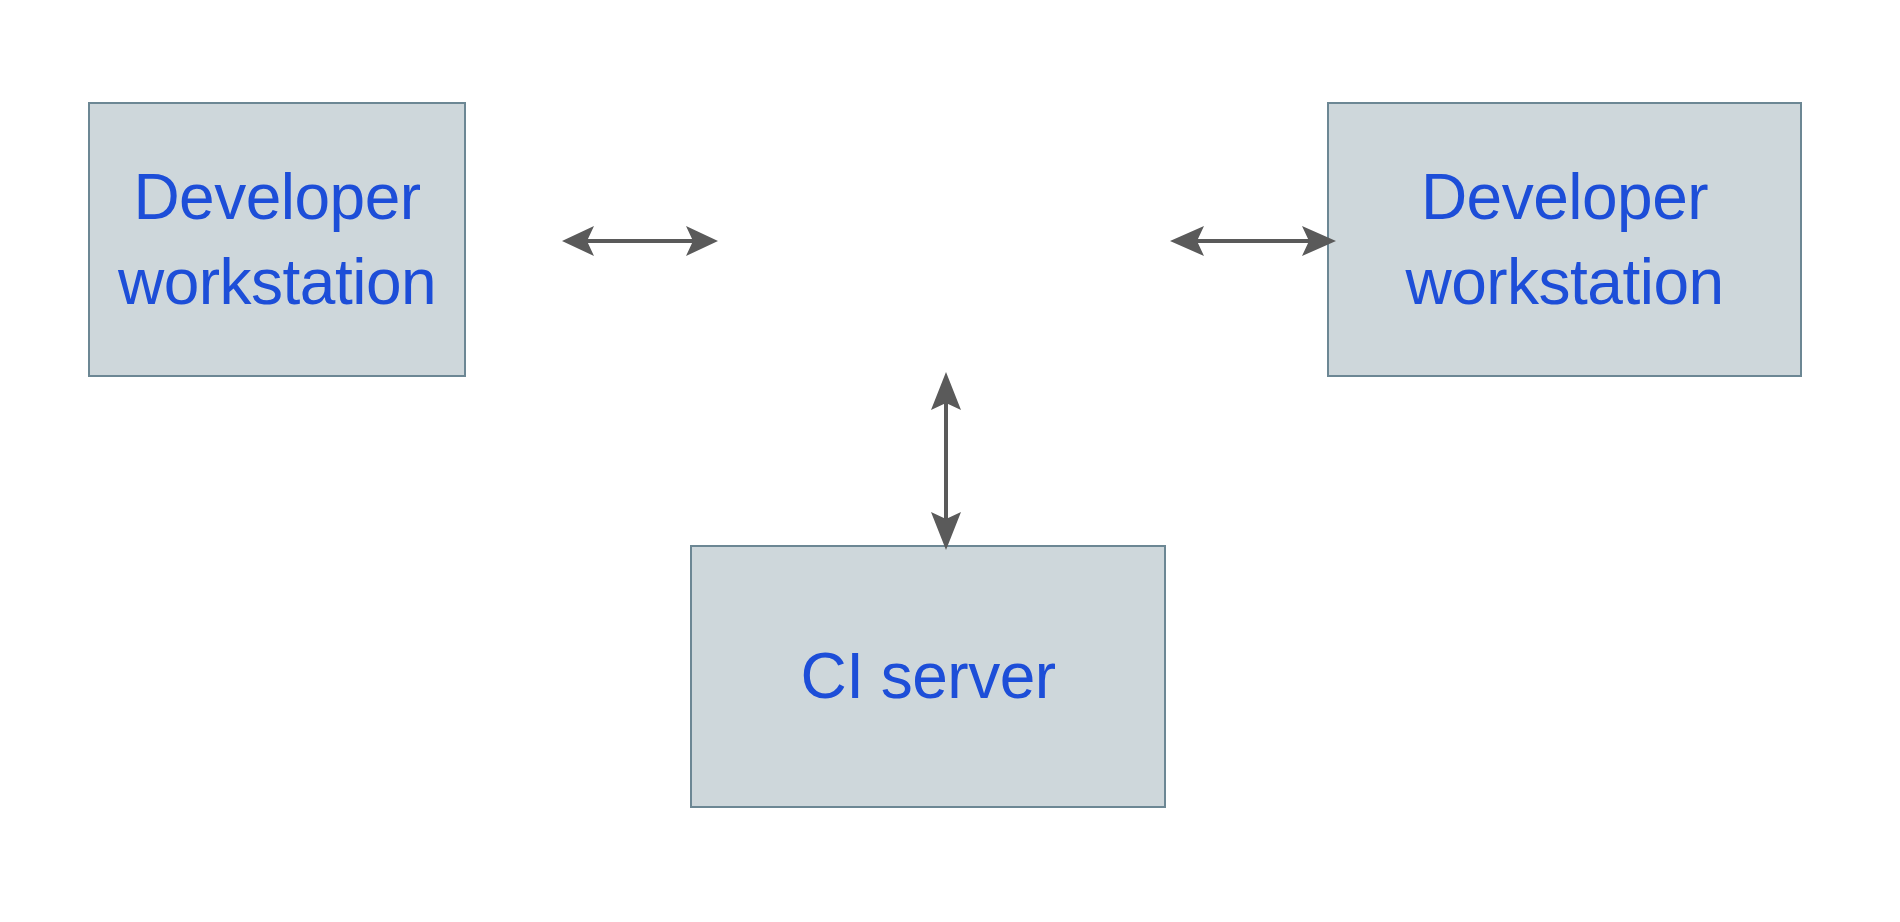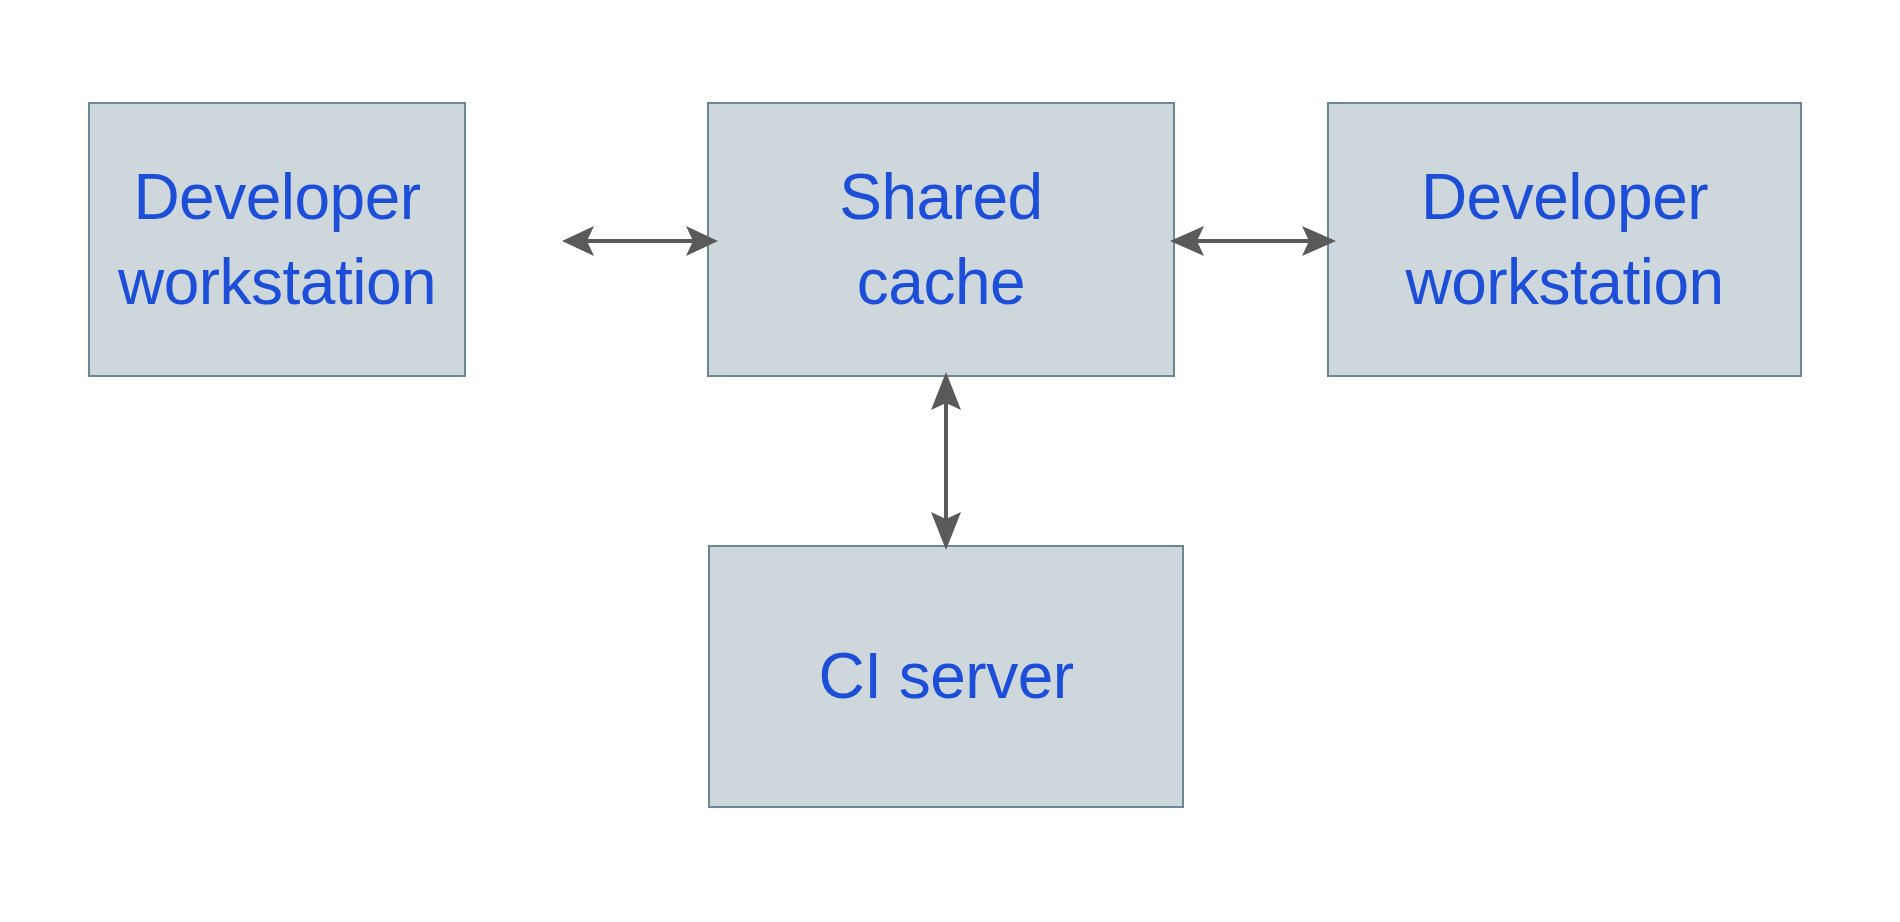--- a/index.html
+++ b/index.html
@@ -37,44 +37,40 @@
     font-weight: 400;
     line-height: 1.32;
     letter-spacing: -0.5px;
     white-space: pre-line;
     padding: 0 8px;
   }
   
   #node-dev-left   { left: 88px;   top: 102px; width: 378px; height: 275px; }
   #node-shared     { left: 707px;  top: 102px; width: 468px; height: 275px; }
   #node-dev-right  { left: 1327px; top: 102px; width: 475px; height: 275px; }
-  #node-ci         { left: 708px;  top: 545px; width: 476px; height: 263px; }
+  #node-ci         { left: 690px;  top: 545px; width: 476px; height: 263px; }
 
   .edge {
     position: absolute;
     overflow: visible;
   }
   #edge-left  { left: 560px;  top: 210px; width: 160px; height: 62px; }
   #edge-right { left: 1168px; top: 210px; width: 170px; height: 62px; }
   #edge-down  { left: 915px;  top: 370px; width: 62px;  height: 182px; }
 </style>
 </head>
 <body>
 
 <div id="canvas">
 
   <div class="node" id="node-dev-left">
     <span class="node-label">Developer
 workstation</span>
   </div>
 
-  <div class="node" id="node-shared">
-    <span class="node-label">Shared
-cache</span>
-  </div>
 
   <div class="node" id="node-dev-right">
     <span class="node-label">Developer
 workstation</span>
   </div>
 
   <div class="node" id="node-ci">
     <span class="node-label">CI server</span>
   </div>
 

